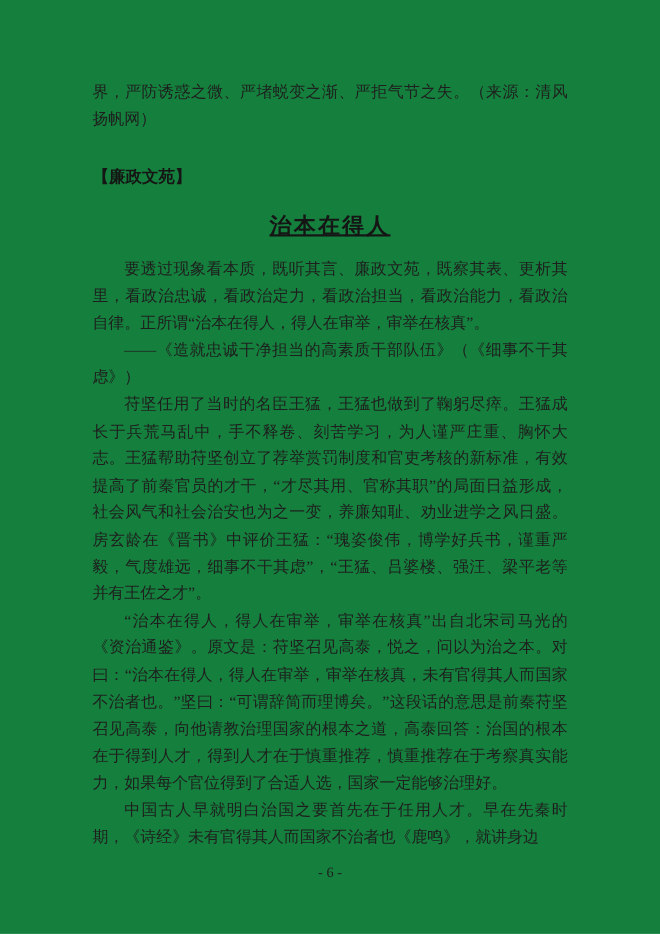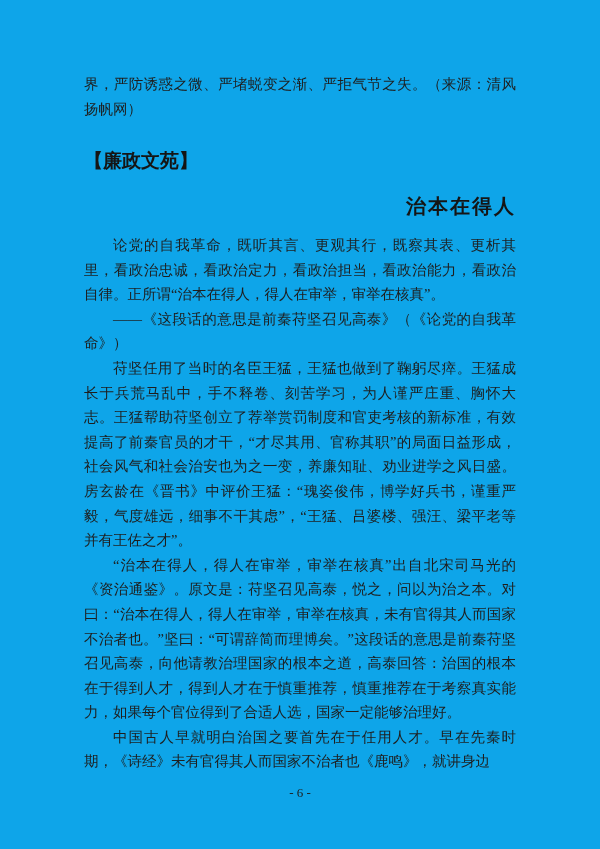--- a/index.html
+++ b/index.html
@@ -4,53 +4,54 @@
 <style>
   html, body {
     margin: 0;
     padding: 0;
     background: #ffffff;
   }
   .page {
     position: relative;
     width: 600px;
     height: 849px;
-    background: #0ea5e9;
+    background: #15803d;
     overflow: hidden;
     font-family: "Liberation Serif", "DejaVu Serif", serif;
     color: #1e1e1e;
   }
   .content {
     position: absolute;
     left: 84px;
     top: 72px;
     width: 432px;
   }
   .cont-para {
     margin: 0;
     font-size: 14.5px;
     line-height: 24.5px;
     text-align: justify;
     text-align-last: left;
   }
   .section-header {
     margin: 28px 0 0 0;
-    font-size: 19px;
+    font-size: 15px;
     font-weight: bold;
     line-height: 24px;
     color: #151515;
   }
   .article-title {
     margin: 18px 0 0 0;
     font-size: 20px;
     font-weight: bold;
-    text-align: right;
+    text-align: center;
     line-height: 30px;
     color: #151515;
     letter-spacing: 2px;
+    text-decoration: underline;
   }
   .article-body {
     margin-top: 12px;
   }
   .article-body p {
     margin: 0;
     font-size: 14.5px;
     line-height: 24.6px;
     text-align: justify;
     text-align-last: left;
@@ -73,22 +74,22 @@
 <div class="page">
   <div class="content">
 
     <p class="cont-para">界，严防诱惑之微、严堵蜕变之渐、严拒气节之失。（来源：清风扬帆网）</p>
 
     <div class="section-header">【廉政文苑】</div>
 
     <h1 class="article-title">治本在得人</h1>
 
     <div class="article-body">
-        <p>论党的自我革命，既听其言、更观其行，既察其表、更析其里，看政治忠诚，看政治定力，看政治担当，看政治能力，看政治自律。正所谓“治本在得人，得人在审举，审举在核真”。</p>
-        <p>——《这段话的意思是前秦苻坚召见高泰》（《论党的自我革命》）</p>
+        <p>要透过现象看本质，既听其言、廉政文苑，既察其表、更析其里，看政治忠诚，看政治定力，看政治担当，看政治能力，看政治自律。正所谓“治本在得人，得人在审举，审举在核真”。</p>
+        <p>——《造就忠诚干净担当的高素质干部队伍》（《细事不干其虑》）</p>
         <p>苻坚任用了当时的名臣王猛，王猛也做到了鞠躬尽瘁。王猛成长于兵荒马乱中，手不释卷、刻苦学习，为人谨严庄重、胸怀大志。王猛帮助苻坚创立了荐举赏罚制度和官吏考核的新标准，有效提高了前秦官员的才干，“才尽其用、官称其职”的局面日益形成，社会风气和社会治安也为之一变，养廉知耻、劝业进学之风日盛。房玄龄在《晋书》中评价王猛：“瑰姿俊伟，博学好兵书，谨重严毅，气度雄远，细事不干其虑”，“王猛、吕婆楼、强汪、梁平老等并有王佐之才”。</p>
         <p>“治本在得人，得人在审举，审举在核真”出自北宋司马光的《资治通鉴》。原文是：苻坚召见高泰，悦之，问以为治之本。对曰：“治本在得人，得人在审举，审举在核真，未有官得其人而国家不治者也。”坚曰：“可谓辞简而理博矣。”这段话的意思是前秦苻坚召见高泰，向他请教治理国家的根本之道，高泰回答：治国的根本在于得到人才，得到人才在于慎重推荐，慎重推荐在于考察真实能力，如果每个官位得到了合适人选，国家一定能够治理好。</p>
         <p>中国古人早就明白治国之要首先在于任用人才。早在先秦时期，《诗经》未有官得其人而国家不治者也《鹿鸣》，就讲身边</p>
       </div>
 
   </div>
 
   <div class="page-number">- 6 -</div>
 </div>
 

